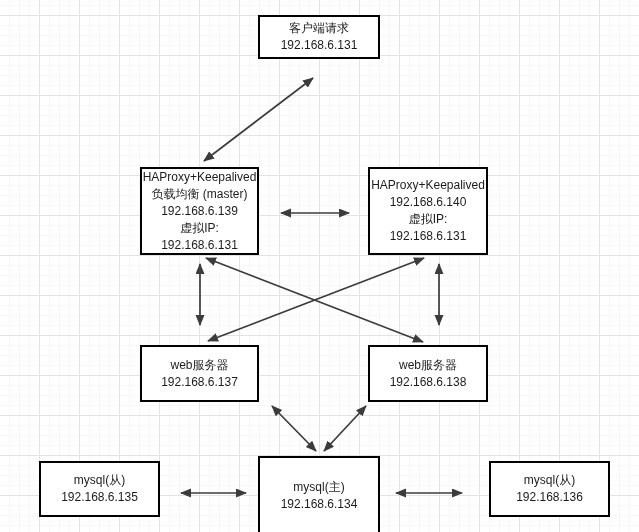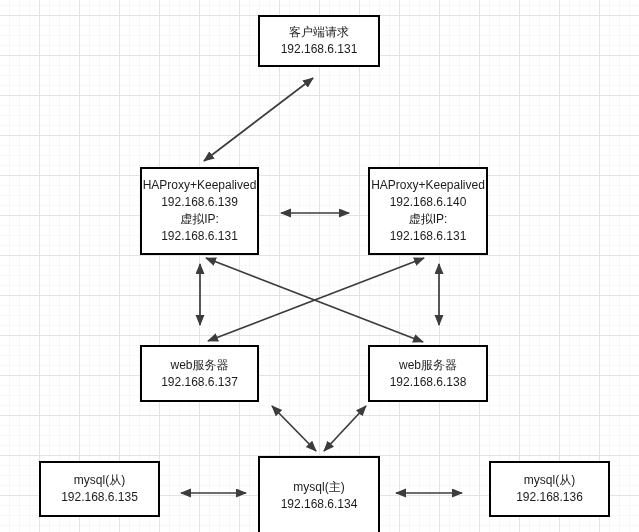--- a/index.html
+++ b/index.html
@@ -44,21 +44,21 @@
     flex-direction: column;
     justify-content: center;
     align-items: center;
     text-align: center;
     color: var(--text);
     font-size: 12px;
     line-height: 17px;
     white-space: nowrap;
   }
   
-  .n-client        { left: 258px; top: 15px;  width: 122px; height: 52px; }
+  .n-client        { left: 258px; top: 15px;  width: 122px; height: 44px; }
   .n-lb-master     { left: 140px; top: 167px; width: 119px; height: 88px; }
   .n-lb-backup     { left: 368px; top: 167px; width: 120px; height: 88px; }
   .n-web1          { left: 140px; top: 345px; width: 119px; height: 57px; }
   .n-web2          { left: 368px; top: 345px; width: 120px; height: 57px; }
   .n-mysql-slave1  { left: 39px;  top: 461px; width: 121px; height: 56px; }
   .n-mysql-master  { left: 258px; top: 456px; width: 122px; height: 79px; }
   .n-mysql-slave2  { left: 489px; top: 461px; width: 121px; height: 56px; }
 </style>
 </head>
 <body>
@@ -83,20 +83,21 @@
     <line class="edge" x1="396" y1="493" x2="462" y2="493" marker-start="url(#ah)" marker-end="url(#ah)"></line>
   </svg>
 
   <div class="node n-client">
     <div>客户端请求</div>
     <div>192.168.6.131</div>
   </div>
 
   <div class="node n-lb-master">
     <div>HAProxy+Keepalived</div>
+    <div>负载均衡 (master)</div>
     <div>192.168.6.139</div>
     <div>虚拟IP:</div>
     <div>192.168.6.131</div>
   </div>
 
   <div class="node n-lb-backup">
     <div>HAProxy+Keepalived</div>
     <div>192.168.6.140</div>
     <div>虚拟IP:</div>
     <div>192.168.6.131</div>

